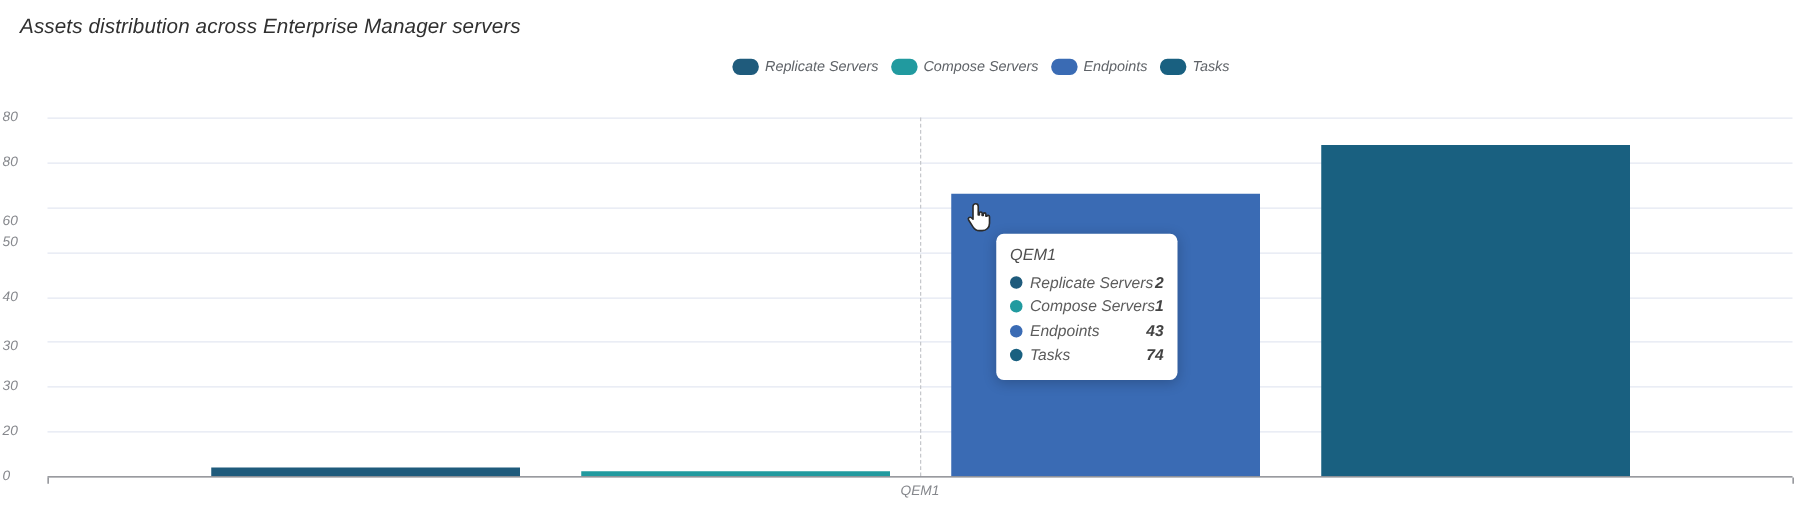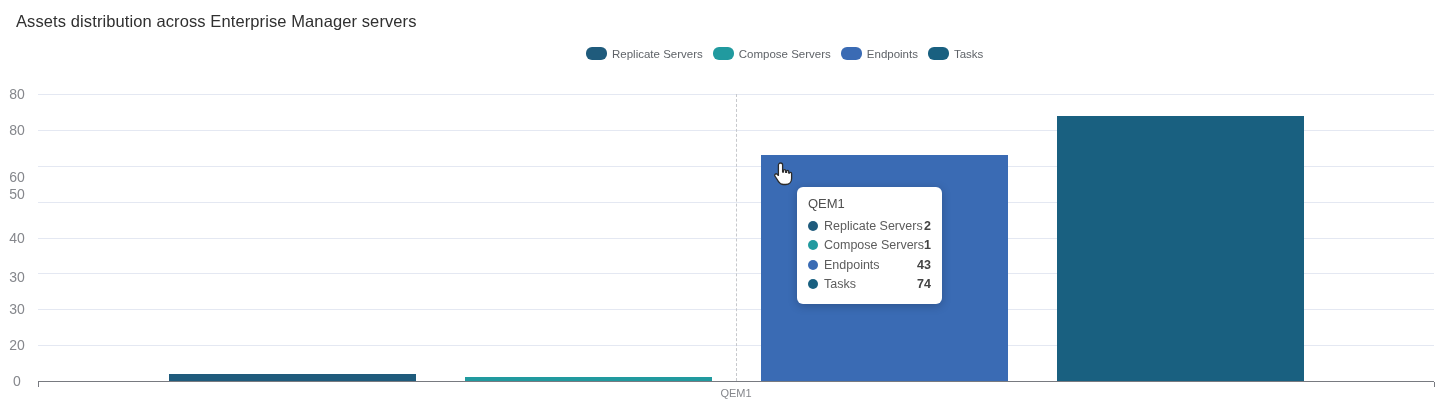--- a/index.html
+++ b/index.html
@@ -1,31 +1,31 @@
 <!DOCTYPE html>
 <html><head>
 <meta charset="utf-8">
 <style>
   * { margin: 0; padding: 0; box-sizing: border-box; }
   html, body { width: 1445px; height: 410px; overflow: hidden; background: #ffffff;
     font-family: "Liberation Sans", "DejaVu Sans", sans-serif; }
-  .page { position: relative; width: 1420px; height: 410px; background: #fff; }
+  .page { position: relative; width: 1420px; height: 410px; background: #fff; font-style: italic; }
 
   .chart-title { position: absolute; left: 16px; top: 12px; font-size: 16.5px;
     font-weight: 400; color: #303030; letter-spacing: .1px; }
 
   .legend { position: absolute; left: 586px; top: 47px; display: flex;
     align-items: center; gap: 10px; }
   .legend-item { display: flex; align-items: center; gap: 5px; cursor: pointer; }
   .legend-swatch { width: 21px; height: 13px; border-radius: 6px; }
   .legend-label { font-size: 11.5px; color: #5f6368; }
 
   .plot { position: absolute; left: 0; top: 0; width: 1445px; height: 410px; }
   .gridline { position: absolute; height: 1px; background: #e4e8f2; }
-  .y-label { position: absolute; width: 30px; text-align: center; font-size: 14px;
+  .y-label { position: absolute; width: 30px; text-align: left; font-size: 11px;
     color: #85878c; transform: translateY(-50%); }
   .axis-line { position: absolute; height: 1px; background: #787a80; }
   .axis-tick { position: absolute; width: 1px; height: 5px; background: #787a80; }
   .x-label { position: absolute; font-size: 11px; color: #85878c;
     transform: translateX(-50%); }
   .hover-line { position: absolute; width: 0; border-left: 1px dashed #c6c8cc; }
   .bar { position: absolute; }
 
   .tooltip { position: absolute; left: 797px; top: 187px; width: 145px;
     background: #ffffff; border-radius: 6px; padding: 9px 11px 10px 11px;

